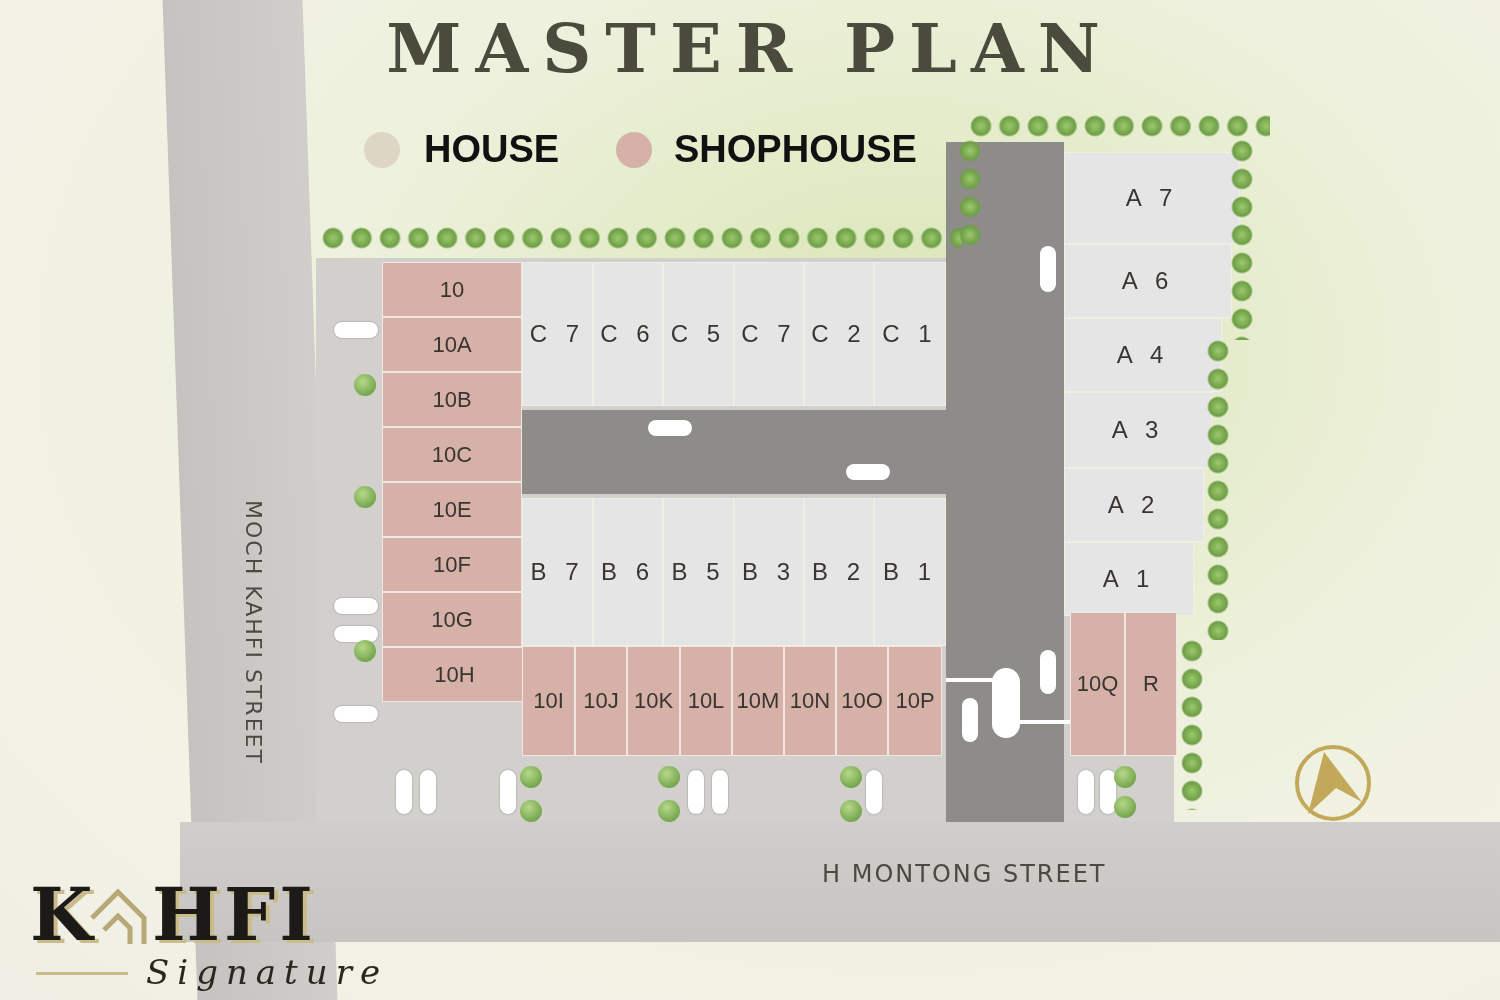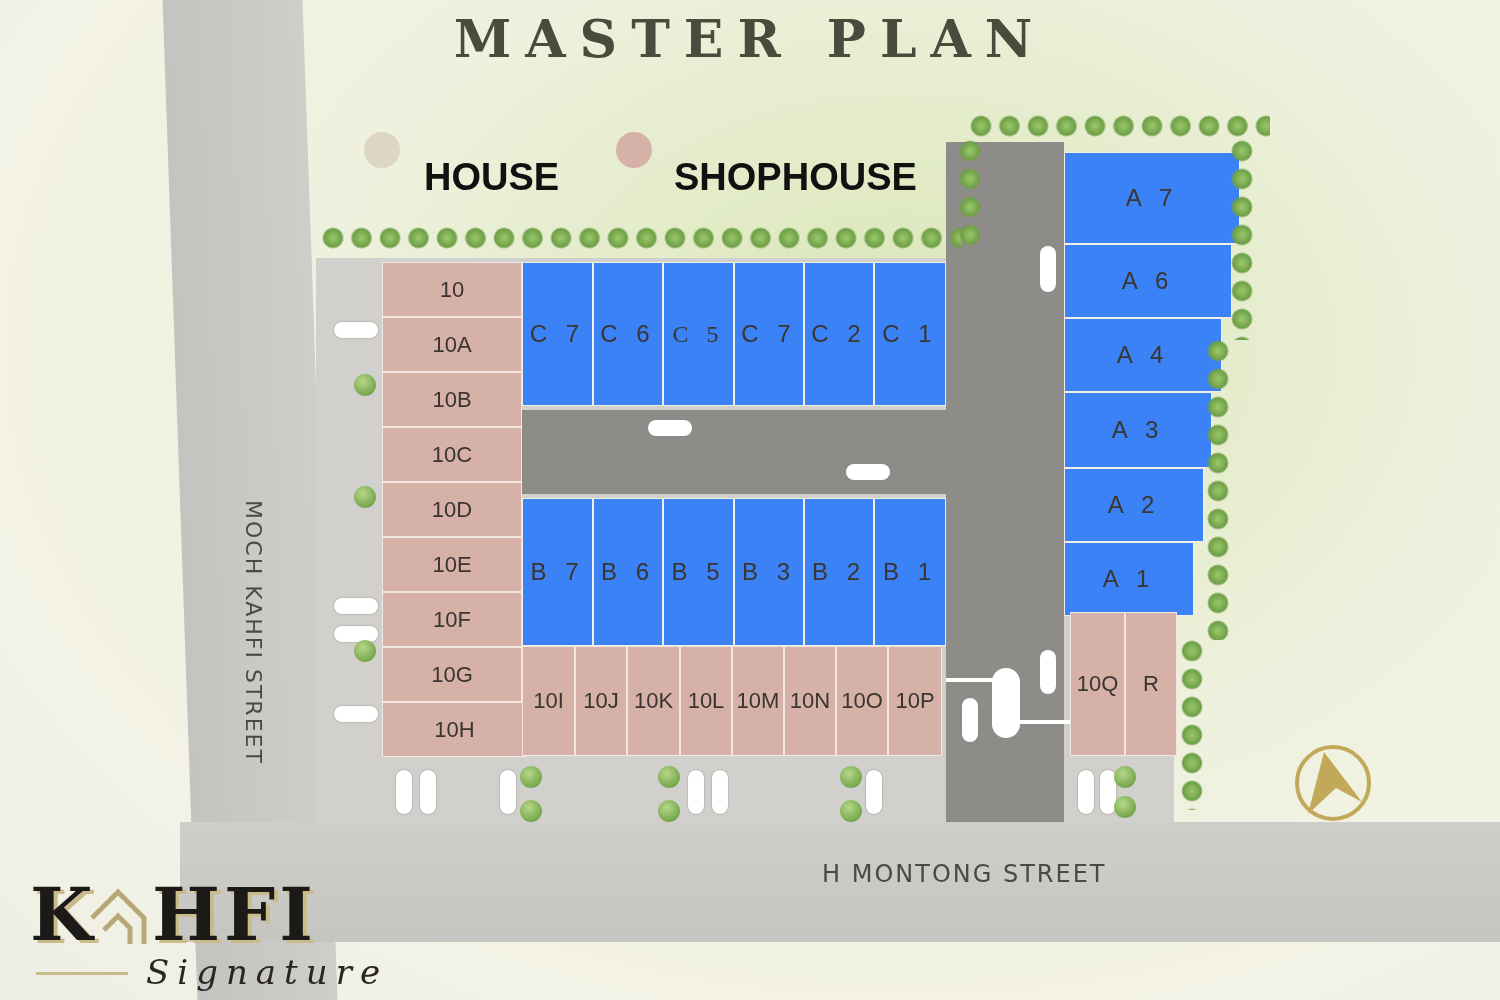--- a/index.html
+++ b/index.html
@@ -1,28 +1,28 @@
 <!DOCTYPE html>
 <html><head>
 <meta charset="utf-8">
 <style>
   html,body{margin:0;padding:0;}
   body{width:1500px;height:1000px;overflow:hidden;position:relative;
        font-family:"Liberation Sans",sans-serif;
        background:radial-gradient(ellipse at 60% 35%, #d9e6b5 0%, #eef1dd 45%, #f3f2e6 75%, #efeee4 100%);}
   .abs{position:absolute;}
   .title{left:0;top:8px;width:1500px;text-align:center;font-family:"DejaVu Serif",serif;font-weight:bold;
-         font-size:52px;letter-spacing:14px;color:#4a4b3c;}
+         font-size:68px;letter-spacing:14px;color:#4a4b3c;}
   .legend-dot{width:36px;height:36px;border-radius:50%;}
-  .legend-label{font-family:"Liberation Sans",sans-serif;font-weight:bold;font-size:38px;color:#111;margin-top:28px;}
+  .legend-label{font-family:"Liberation Sans",sans-serif;font-weight:bold;font-size:38px;color:#111;}
   .road{background:#c9c8c4;}
   .inner-road{background:#8e8c89;}
   .lot{position:absolute;display:flex;align-items:center;justify-content:center;
        font-family:"Liberation Sans",sans-serif;color:#3a3530;box-sizing:border-box;}
-  .house{background:#3b82f6;border:1.5px solid #f1eee4;font-size:24px;letter-spacing:6px;}
+  .house{background:#e5e5e5;border:1.5px solid #f1eee4;font-size:24px;letter-spacing:6px;}
   .shop{background:#d6b1a7;border:1.5px solid #f2e6e1;font-size:22px;}
   .tree{position:absolute;width:22px;height:22px;border-radius:50%;
         background:radial-gradient(circle at 40% 35%, #b7d88a 0%, #7fae55 60%, #5f8f3e 100%);}
   .car{position:absolute;background:#fff;border-radius:12px;box-shadow:0 0 2px #888;}
   .street-label{font-family:"DejaVu Sans",sans-serif;color:#4a4a42;font-size:24px;letter-spacing:2px;}
   .logo-main{font-family:"DejaVu Serif",serif;font-size:72px;font-weight:bold;color:#1c1a16;letter-spacing:4px;text-shadow:4px 3px 0 #c9bb8a;}
   .logo-sub{font-family:"DejaVu Serif",serif;font-style:italic;font-size:34px;color:#2a2720;letter-spacing:8px;}
 </style>
 </head>
 <body>
@@ -39,31 +39,30 @@
 <div class="abs road" style="left:316px;top:258px;width:858px;height:564px;background:#d2d0cc;"></div>
 
 <div class="abs inner-road" style="left:946px;top:142px;width:118px;height:680px;"></div>
 <div class="abs inner-road" style="left:522px;top:410px;width:440px;height:84px;"></div>
 
 <div class="abs" style="left:382px;top:262px;width:140px;">
   <div class="lot shop" style="position:relative;width:140px;height:55px;">10</div>
   <div class="lot shop" style="position:relative;width:140px;height:55px;">10A</div>
   <div class="lot shop" style="position:relative;width:140px;height:55px;">10B</div>
   <div class="lot shop" style="position:relative;width:140px;height:55px;">10C</div>
-  <div class="lot shop" style="position:relative;width:140px;height:55px;">10D</div>
   <div class="lot shop" style="position:relative;width:140px;height:55px;">10E</div>
   <div class="lot shop" style="position:relative;width:140px;height:55px;">10F</div>
   <div class="lot shop" style="position:relative;width:140px;height:55px;">10G</div>
   <div class="lot shop" style="position:relative;width:145px;height:55px;">10H</div>
 </div>
 
 <div class="abs" style="left:522px;top:262px;display:flex;">
   <div class="lot house" style="position:relative;width:71px;height:144px;">C 7</div>
   <div class="lot house" style="position:relative;width:70px;height:144px;">C 6</div>
-  <div class="lot house" style="position:relative;width:71px;height:144px;font-family:Liberation Serif, serif;">C 5</div>
+  <div class="lot house" style="position:relative;width:71px;height:144px;">C 5</div>
   <div class="lot house" style="position:relative;width:70px;height:144px;">C 7</div>
   <div class="lot house" style="position:relative;width:70px;height:144px;">C 2</div>
   <div class="lot house" style="position:relative;width:72px;height:144px;">C 1</div>
 </div>
 
 <div class="abs" style="left:522px;top:498px;display:flex;">
   <div class="lot house" style="position:relative;width:71px;height:148px;">B 7</div>
   <div class="lot house" style="position:relative;width:70px;height:148px;">B 6</div>
   <div class="lot house" style="position:relative;width:71px;height:148px;">B 5</div>
   <div class="lot house" style="position:relative;width:70px;height:148px;">B 3</div>

